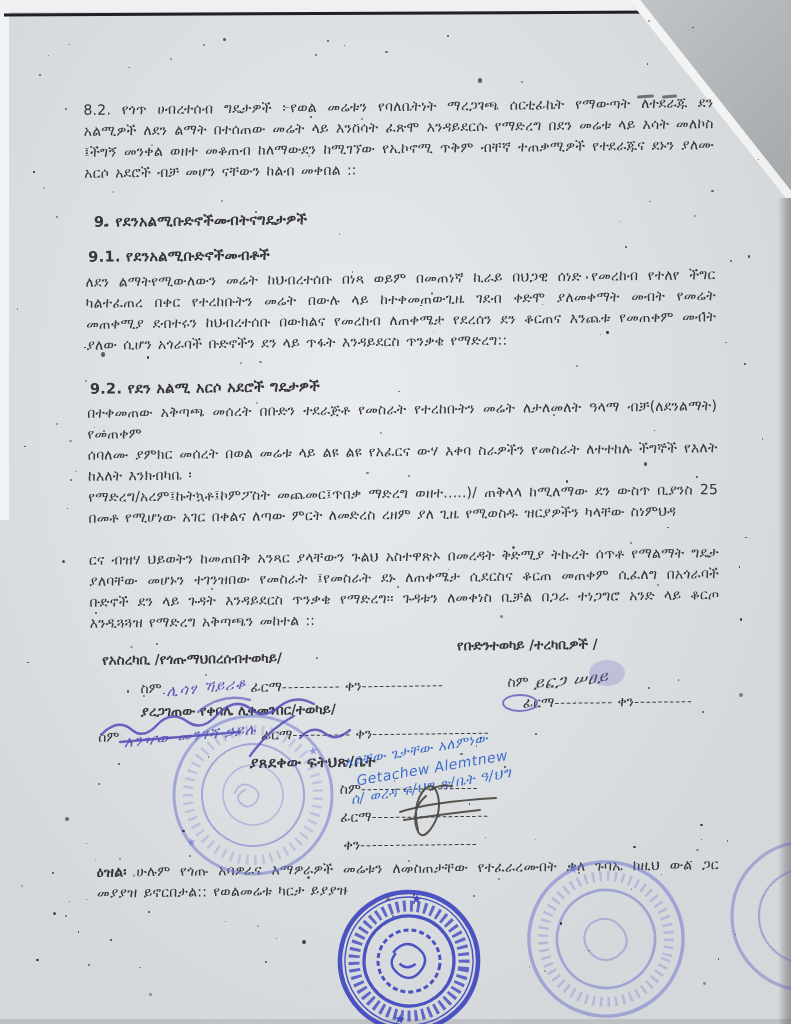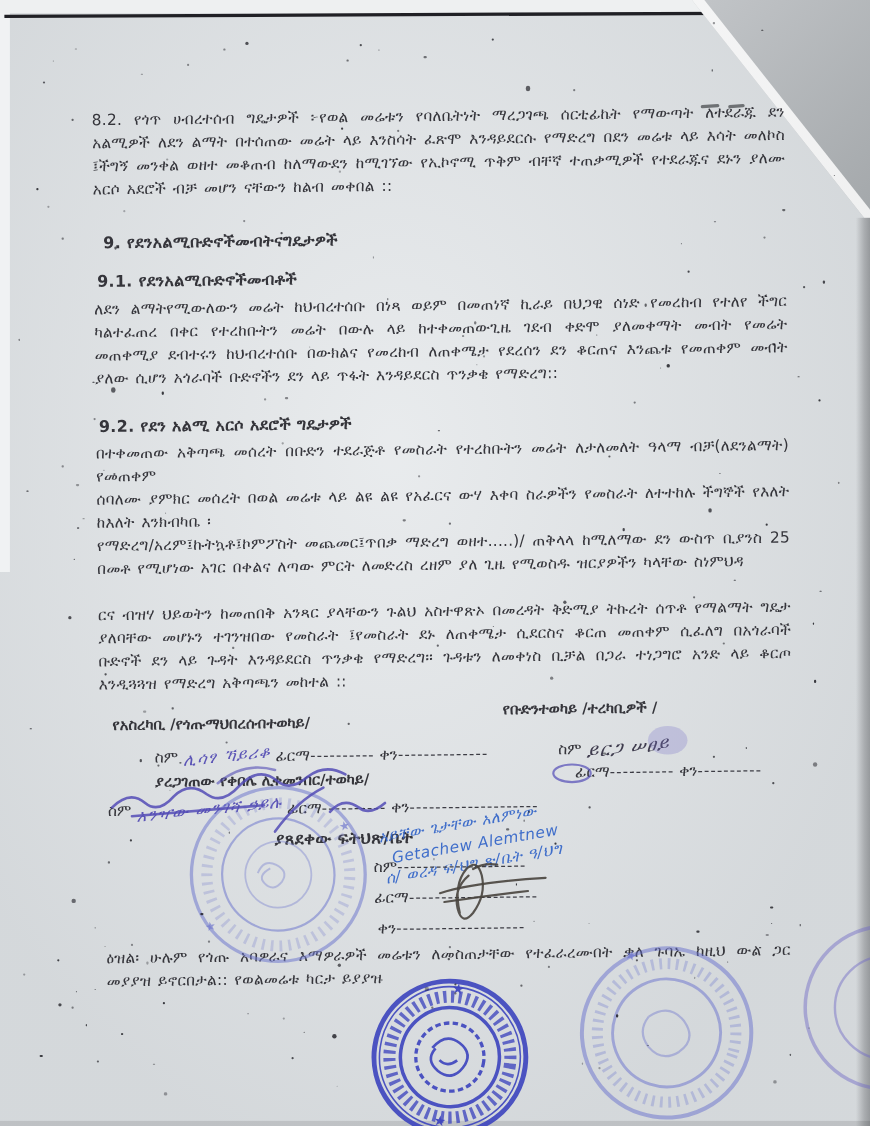--- a/index.html
+++ b/index.html
@@ -35,21 +35,21 @@
      letter-spacing:.2px;word-spacing:1.5px;}
   .hd{position:absolute;font-size:14.5px;font-weight:bold;letter-spacing:.3px;}
   .lbl{font-size:14px;}
   .sigrow{position:absolute;white-space:nowrap;font-size:13.5px;}
   .dash{letter-spacing:1px;color:#3c3c44;}
   .hw{display:inline-block;font-style:italic;font-size:15px;transform:rotate(-5deg) skewX(-10deg);
       color:#5b54b6;letter-spacing:1px;}
   .hw-dark{color:#3f3c4e;}
   .approver-hw{position:absolute;transform:rotate(-9deg);color:#2f62c8;font-size:14px;
       line-height:17px;font-style:italic;letter-spacing:.5px;white-space:nowrap;opacity:.9;}
-  .note-lead{font-weight:normal;}
+  .note-lead{font-weight:bold;}
   .overlay{position:absolute;inset:0;pointer-events:none;}
   #speckles{position:absolute;inset:0;pointer-events:none;}
   #speckles i{position:absolute;background:#17171d;border-radius:50%;}
 </style>
 </head>
 <body>
 
 <div class="scan">
 
   <div class="edge-left-white"></div>

